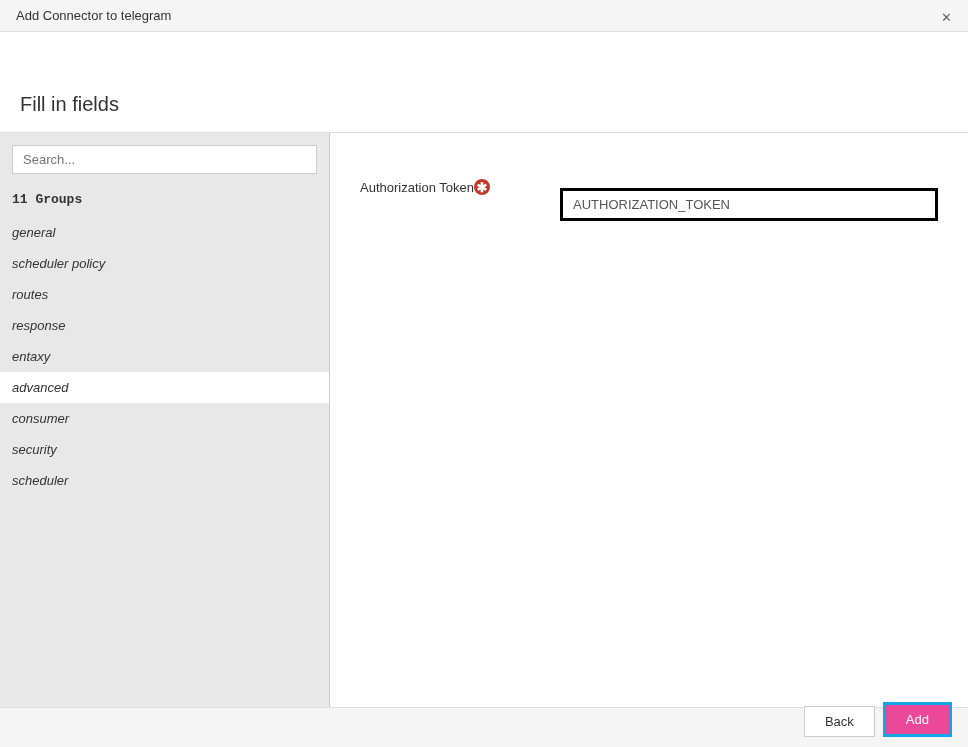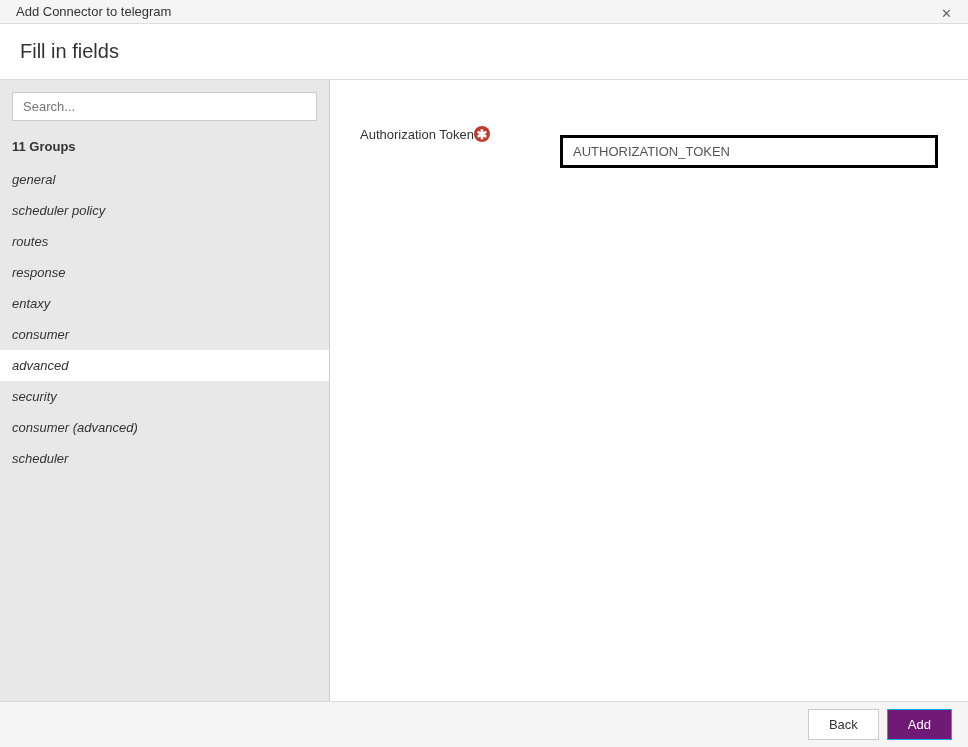--- a/index.html
+++ b/index.html
@@ -28,21 +28,21 @@
       box-shadow: 0 2px 12px rgba(0,0,0,0.3);
     }
 
     .modal-header {
       background: #f5f5f5;
       border-bottom: 1px solid #ddd;
       padding: 10px 16px;
       display: flex;
       align-items: center;
       justify-content: space-between;
-      height: 24px;
+      height: 32px;
     }
 
     .modal-title {
       font-size: 13px;
       color: #333;
     }
 
     .close-button {
       cursor: pointer;
       font-size: 18px;
@@ -55,20 +55,21 @@
     .modal-subheader {
       padding: 16px 20px;
       border-bottom: 1px solid #ddd;
       background: #fff;
     }
 
     .fill-in-fields-title {
       font-size: 20px;
       font-weight: normal;
       color: #333;
+      margin-top: 45px;
     }
 
     .modal-body {
       display: flex;
       flex: 1;
       overflow: hidden;
     }
 
     .sidebar {
       width: 330px;
@@ -91,20 +92,21 @@
       font-size: 13px;
       color: #999;
       outline: none;
     }
 
     .groups-label {
       padding: 6px 12px 10px 12px;
       font-size: 13px;
       color: #333;
       font-weight: bold;
+      font-family: Liberation Mono, monospace;
     }
 
     .sidebar-list {
       flex: 1;
       overflow-y: auto;
     }
 
     .sidebar-item {
       padding: 8px 12px;
       color: #333;
@@ -162,39 +164,39 @@
       outline: none;
       min-width: 300px;
       margin-top: 35px;
     }
 
     .modal-footer {
       background: #f5f5f5;
       border-top: 1px solid #ddd;
       padding: 10px 16px;
       display: flex;
-      align-items: center;
+      align-items: flex-end;
       justify-content: flex-end;
       gap: 8px;
-      height: 46px;
+      height: 40px;
     }
 
     .btn {
       padding: 7px 20px;
       border: 1px solid #ccc;
       cursor: pointer;
       font-size: 13px;
       background: #fff;
       color: #333;
     }
 
     .btn-primary {
-      background: #701a75;
+      background: #ec4899;
       color: #fff;
-      border: 1px solid #0ea5e9;
+      border: 3px solid #0ea5e9;
     }
   </style>
 </head>
 <body>
 
 <div class="modal">
 
   <div class="modal-header">
     <span class="modal-title">Add Connector to telegram</span>
     <button class="close-button">
@@ -212,24 +214,23 @@
       <div class="search-container">
         <input type="text" class="search-input" placeholder="Search..." style="">
       </div>
       <div class="groups-label">11 Groups</div>
       <div class="sidebar-list">
         <div class="sidebar-item">general</div>
         <div class="sidebar-item">scheduler policy</div>
         <div class="sidebar-item">routes</div>
         <div class="sidebar-item">response</div>
         <div class="sidebar-item">entaxy</div>
+        <div class="sidebar-item active">advanced</div>
         <div class="sidebar-item">consumer</div>
-        <div class="sidebar-item active">advanced</div>
         <div class="sidebar-item">security</div>
-        <div class="sidebar-item">consumer (advanced)</div>
         <div class="sidebar-item">scheduler</div>
       </div>
     </div>
 
     <div class="content-area">
       <div class="field-row">
         <div class="field-label">
           <span>Authorization Token</span>
           <span class="required-icon">
             <span>✱</span>

